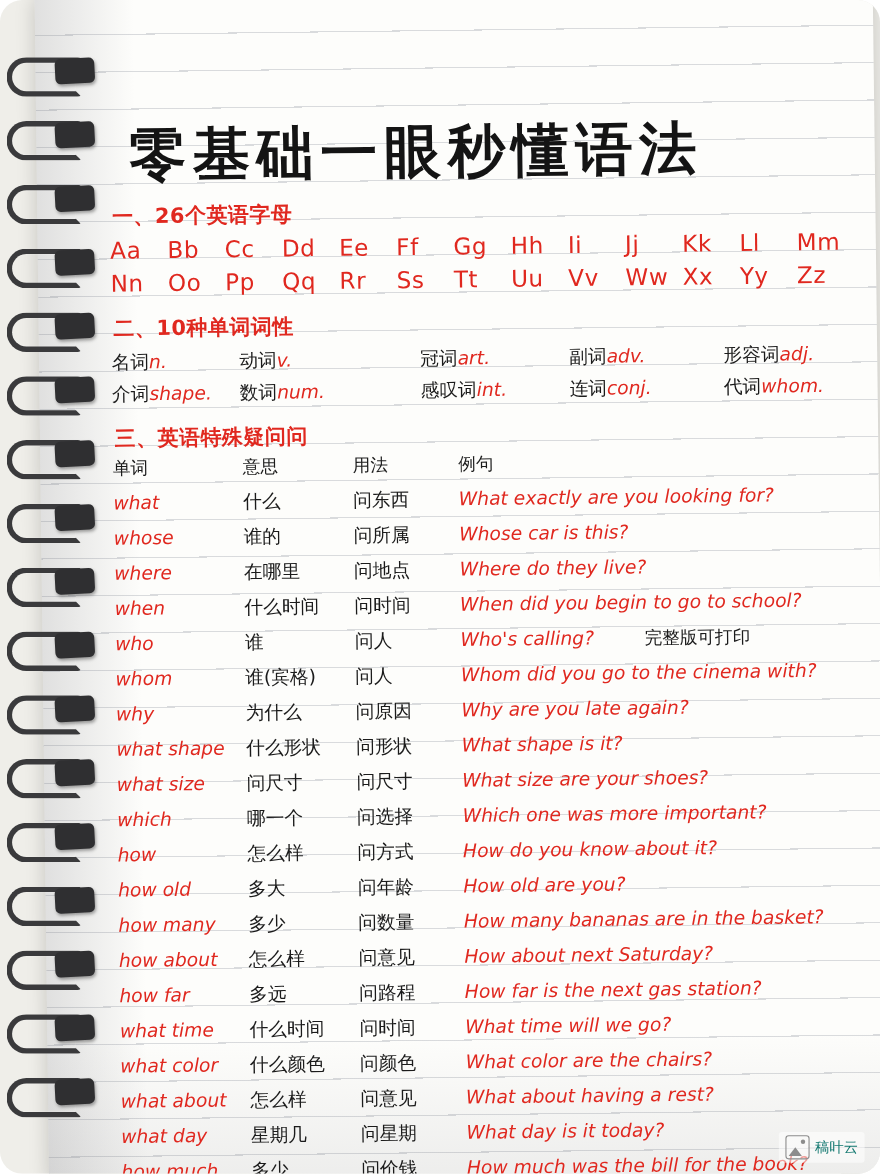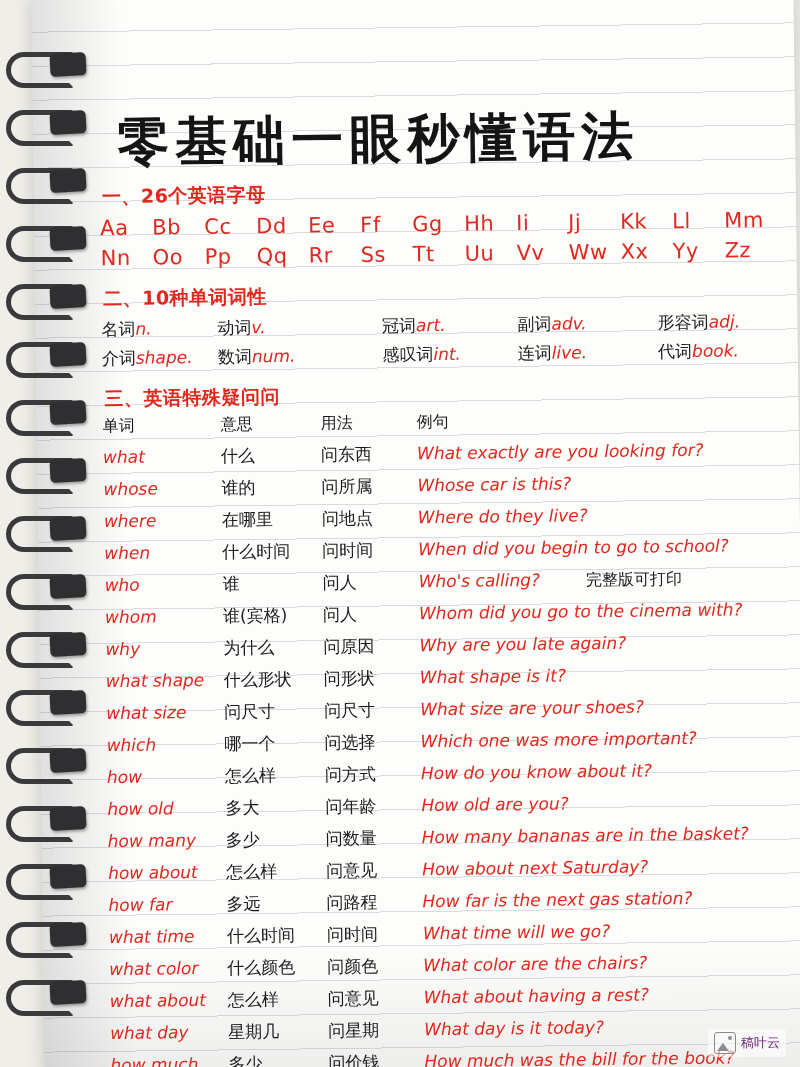--- a/index.html
+++ b/index.html
@@ -13,20 +13,21 @@
     overflow: hidden;
     font-family: "Liberation Sans", sans-serif;
   }
 
   .page {
     position: relative;
     width: 800px;
     height: 1067px;
     background: #efeee9;
     overflow: hidden;
+    border-radius: 20px;
   }
 
   
   .paper {
     position: absolute;
     left: 38px;
     top: -6px;
     width: 762px;
     height: 1078px;
     background: #fdfdfb;
@@ -236,21 +237,21 @@
     content: "";
     position: absolute;
     right: 3px; top: 3px;
     width: 4px; height: 4px;
     border-radius: 50%;
     background: #8c8c8c;
   }
   .wm-text {
     font-family: Liberation Mono, monospace;
     font-size: 13px;
-    color: #701a75;
+    color: #0f766e;
   }
 </style>
 </head>
 <body>
 
 <div class="page">
 
   <div class="paper">
     <div class="paper-inner"></div>
     <div class="paper-shade"></div>
@@ -399,25 +400,25 @@
         <div class="pos-item c2">
           <span class="cn">数词</span>
           <span class="en">num.</span>
         </div>
         <div class="pos-item c3">
           <span class="cn">感叹词</span>
           <span class="en">int.</span>
         </div>
         <div class="pos-item c4">
           <span class="cn">连词</span>
-          <span class="en">live.</span>
+          <span class="en">conj.</span>
         </div>
         <div class="pos-item c5">
           <span class="cn">代词</span>
-          <span class="en">book.</span>
+          <span class="en">whom.</span>
         </div>
       </div>
     </div>
 
     <div class="section-head">三、英语特殊疑问问</div>
 
     <table class="q">
       <thead>
         <tr>
           <th class="h-word">单词</th>

